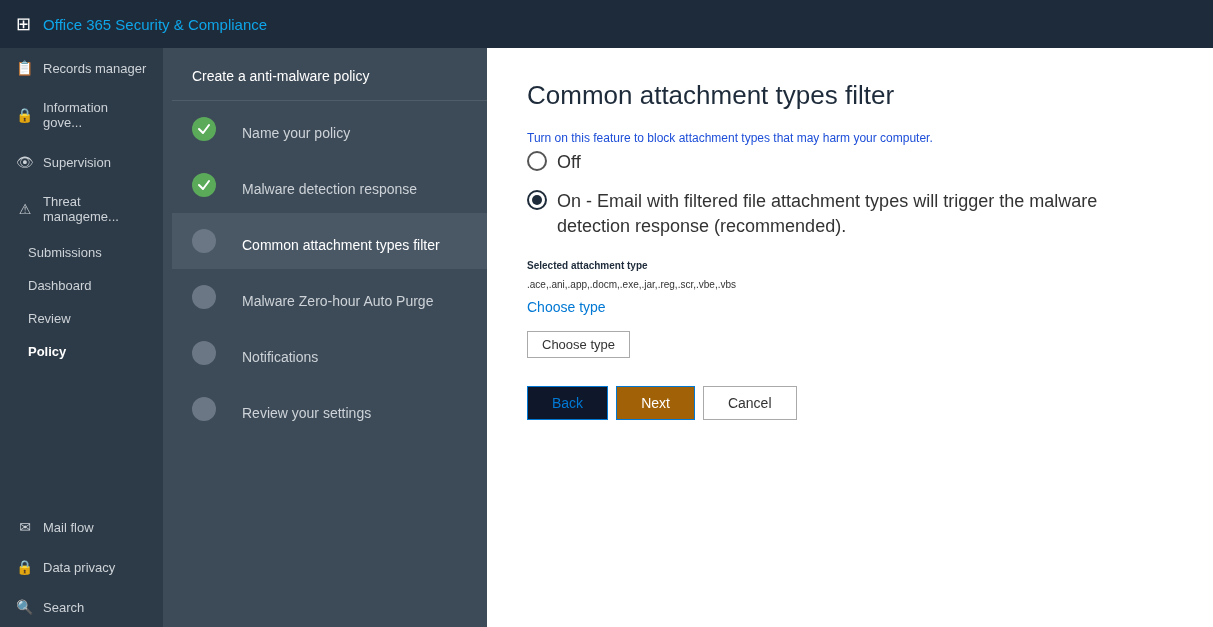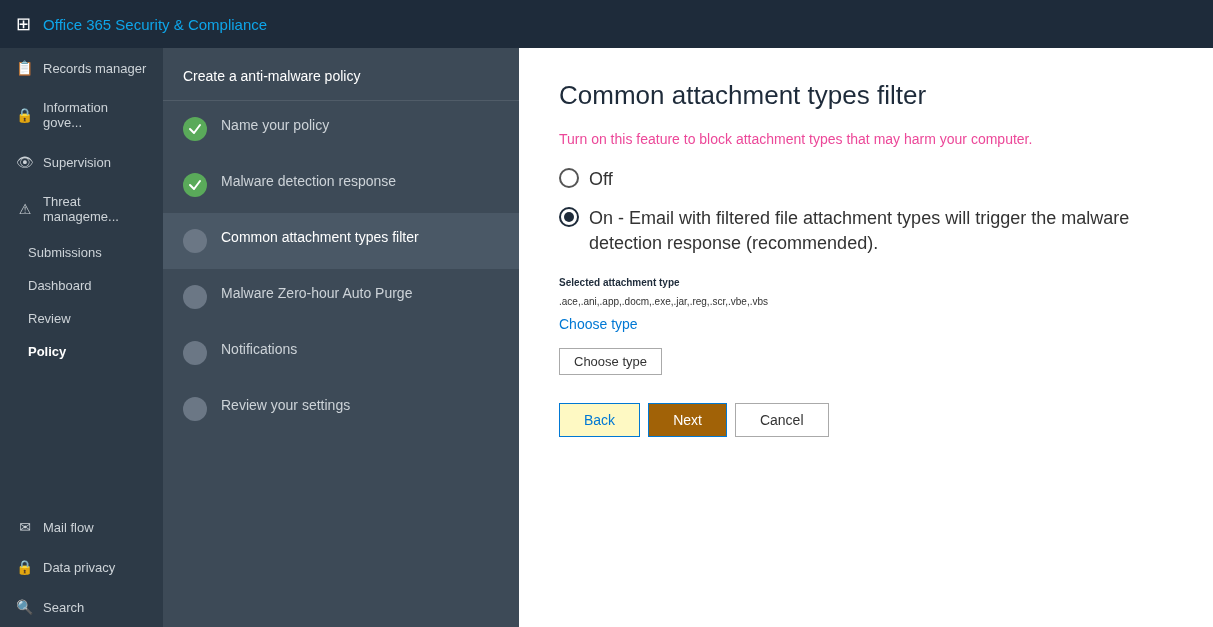--- a/index.html
+++ b/index.html
@@ -66,39 +66,40 @@
       padding: 9px 14px 9px 28px;
       color: #cdd3d8;
       font-size: 13px;
       cursor: pointer;
     }
     .sidebar-sub.active { color: #fff; font-weight: 600; }
 
     
     .wizard-panel {
       background: #3d4a57;
-      width: 356px;
+      width: 324px;
       flex-shrink: 0;
       display: flex;
       flex-direction: column;
+      padding-left: 9px;
     }
     .wizard-title {
       color: #fff;
       font-size: 14px;
       padding: 20px 20px 16px 20px;
       border-bottom: 1px solid rgba(255,255,255,0.1);
     }
     .wizard-steps {
       flex: 1;
       overflow-y: auto;
     }
     .wizard-step {
       display: flex;
-      align-items: flex-start;
-      gap: 14px;
+      align-items: flex-end;
+      gap: 26px;
       padding: 16px 20px;
       color: #cdd3d8;
       font-size: 14px;
       cursor: pointer;
     }
     .wizard-step.current {
       background: #4a5866;
       color: #fff;
     }
     .wizard-step-circle {
@@ -132,23 +133,23 @@
       padding: 32px 40px;
       overflow-y: auto;
     }
     .content-title {
       font-size: 26px;
       font-weight: 300;
       color: #1e2b3a;
       margin-bottom: 20px;
     }
     .content-desc {
-      font-size: 14px;
-      color: #ec4899;
-      margin-bottom: 20px;
+      font-size: 12px;
+      color: #1d4ed8;
+      margin-bottom: 5px;
     }
     .radio-row {
       display: flex;
       align-items: flex-start;
       gap: 10px;
       margin-bottom: 14px;
     }
     .radio-custom {
       width: 20px;
       height: 20px;
@@ -211,21 +212,21 @@
       gap: 8px;
       align-items: center;
     }
     .btn {
       padding: 8px 24px;
       font-size: 14px;
       cursor: pointer;
       border: 1px solid #0078d4;
     }
     .btn-secondary {
-      background: #fef9c3;
+      background: #0f172a;
       color: #0078d4;
     }
     .btn-primary {
       background: #a16207;
       color: #fff;
       border-color: #0078d4;
     }
     .btn-cancel {
       background: #fff;
       color: #333;

